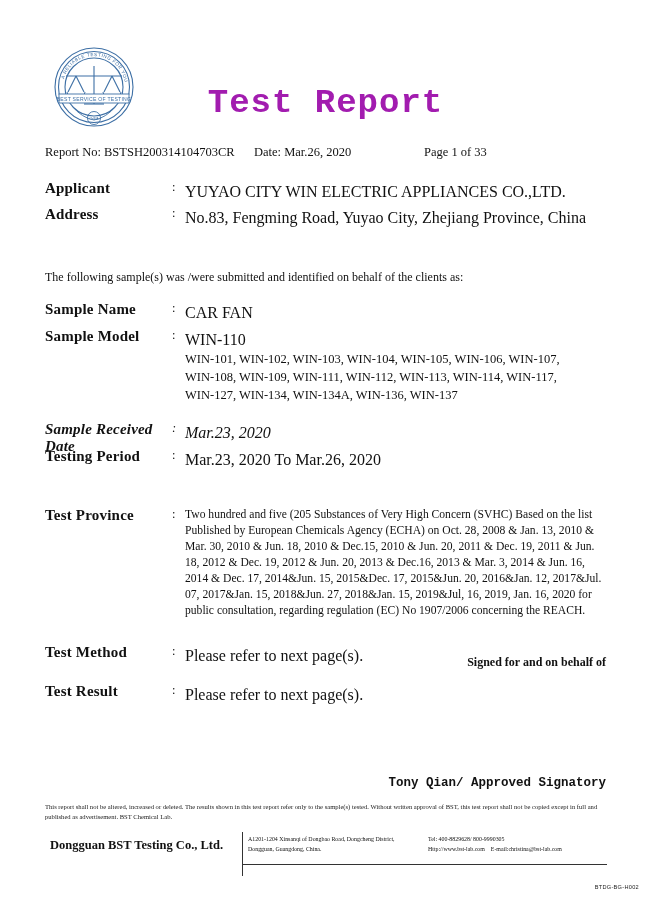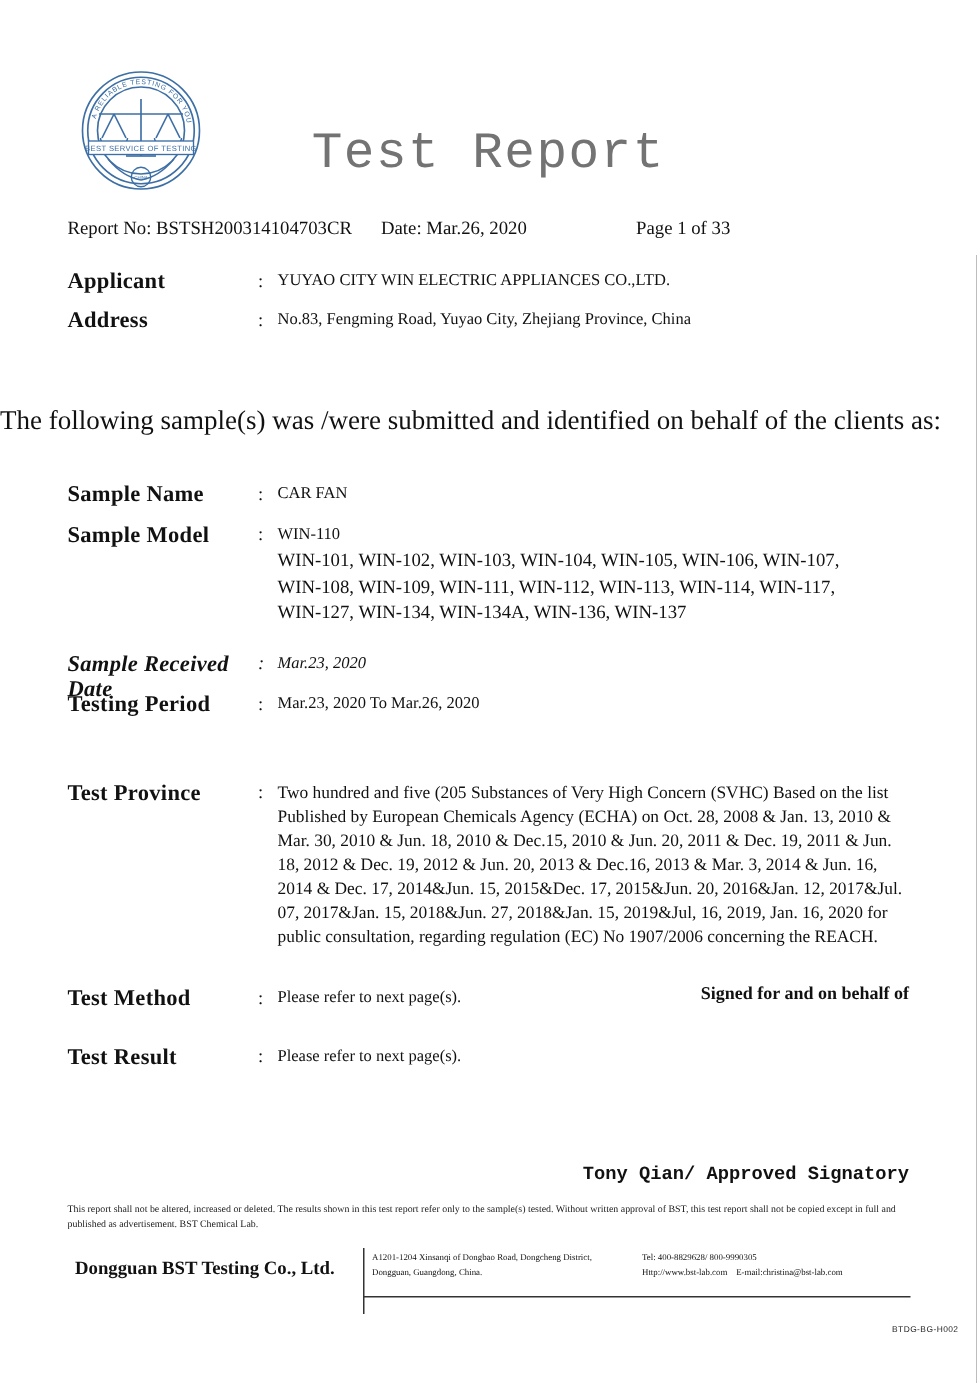--- a/index.html
+++ b/index.html
@@ -34,22 +34,22 @@
   }
   .report-title {
     position: absolute;
     left: 0;
     top: 84px;
     width: 651px;
     text-align: center;
     font-family: "Liberation Mono", "DejaVu Sans Mono", monospace;
     font-size: 34px;
     letter-spacing: 1px;
-    color: #737373;
-    font-weight: 400;
+    color: #a21caf;
+    font-weight: 700;
   }
 
   
   .meta-row {
     position: absolute;
     left: 0;
     top: 145px;
     width: 651px;
     height: 20px;
     font-size: 12.5px;
@@ -82,27 +82,28 @@
   }
   .field-colon {
     position: absolute;
     left: 172px;
     top: 0;
     font-size: 12.5px;
   }
   .field-value {
     display: block;
     margin-left: 140px;
-    font-size: 11px;
+    font-size: 16px;
     line-height: 1.45;
   }
   .row { position: relative; }
 
   .intro-line {
-    font-size: 18px;
+    font-size: 12px;
+    padding-left: 45px;
   }
 
   .model-extra {
     font-size: 12.5px;
     line-height: 1.42;
   }
 
   .requested-para {
     font-size: 11.6px;
     line-height: 1.38;
@@ -264,21 +265,21 @@
     </div>
 
     <div class="field row" style="height:26px;font-family:Liberation Serif, serif;">
       <span class="field-label">Address</span>
       <span class="field-colon">:</span>
       <span class="field-value">No.83, Fengming Road, Yuyao City, Zhejiang Province, China</span>
     </div>
 
     <div class="intro-line" style="margin-top:38px;">The following sample(s) was /were submitted and identified on behalf of the clients as:</div>
 
-    <div class="field row" style="height:27px; margin-top:31px;">
+    <div class="field row" style="height:27px; margin-top:16px;">
       <span class="field-label">Sample Name</span>
       <span class="field-colon">:</span>
       <span class="field-value">CAR FAN</span>
     </div>
 
     <div class="field row">
       <span class="field-label">Sample Model</span>
       <span class="field-colon">:</span>
       <span class="field-value">WIN-110</span>
       <div class="field-value model-extra">WIN-101, WIN-102, WIN-103, WIN-104, WIN-105, WIN-106, WIN-107,</div>

